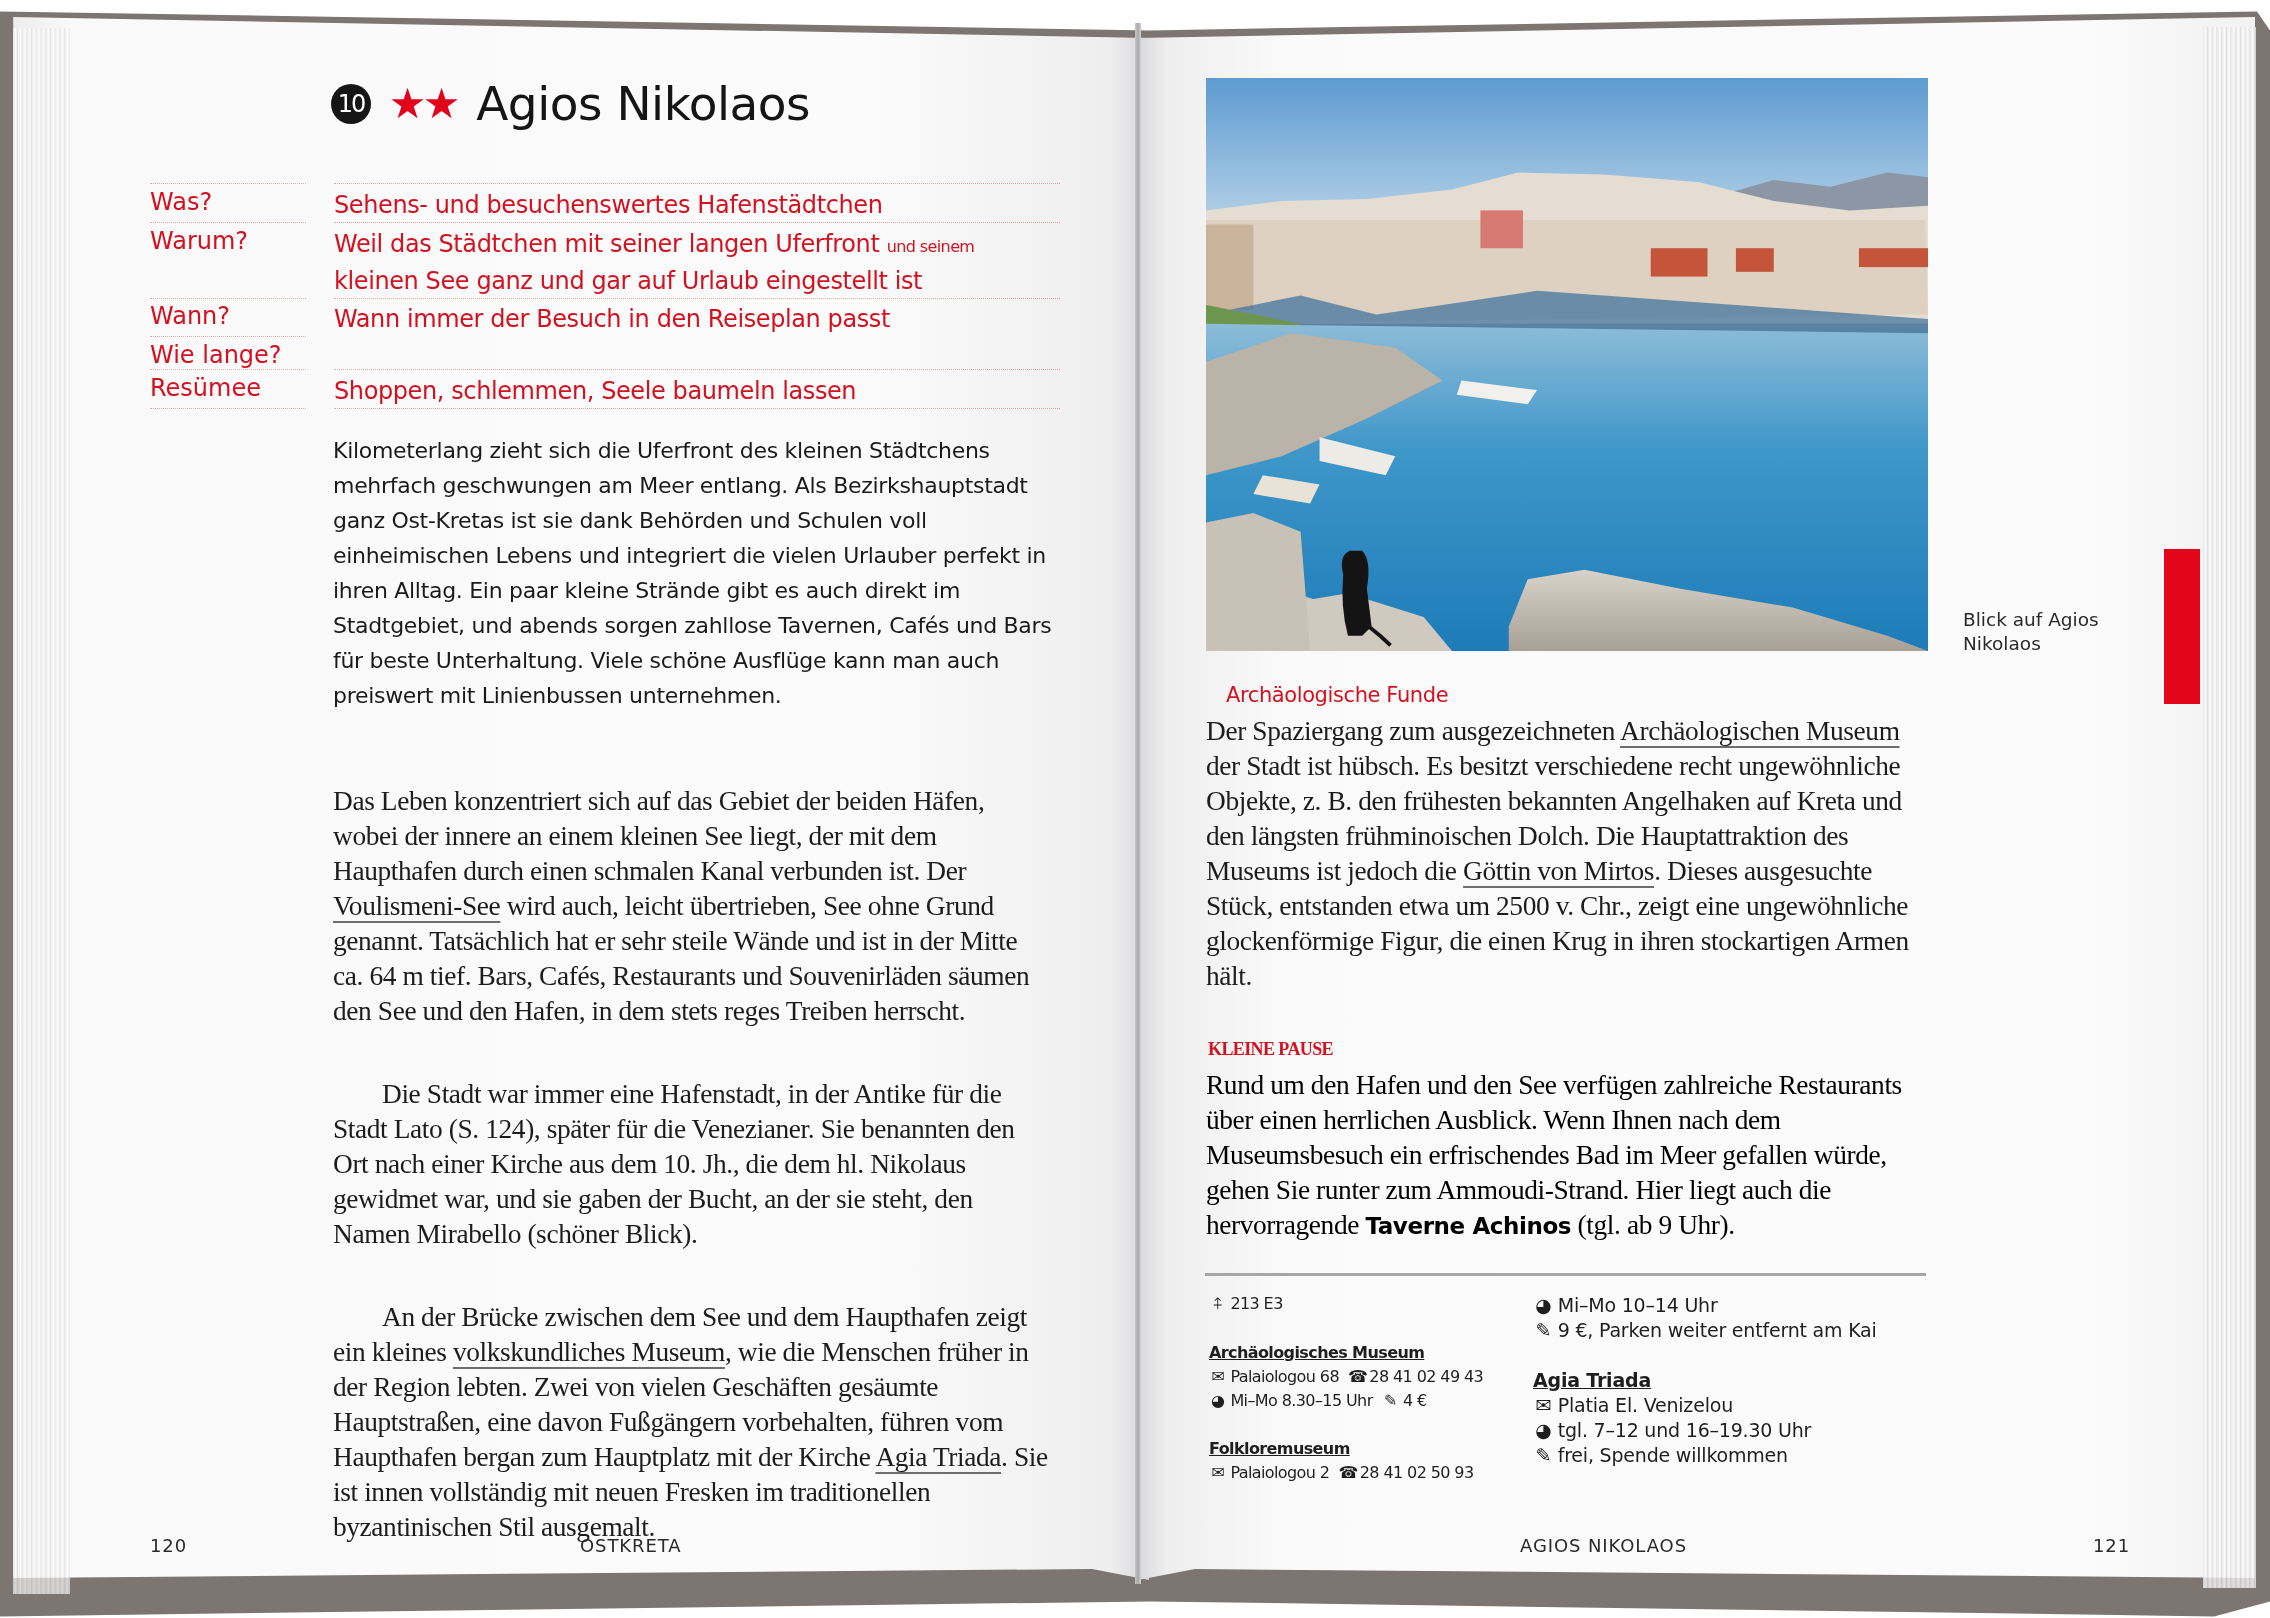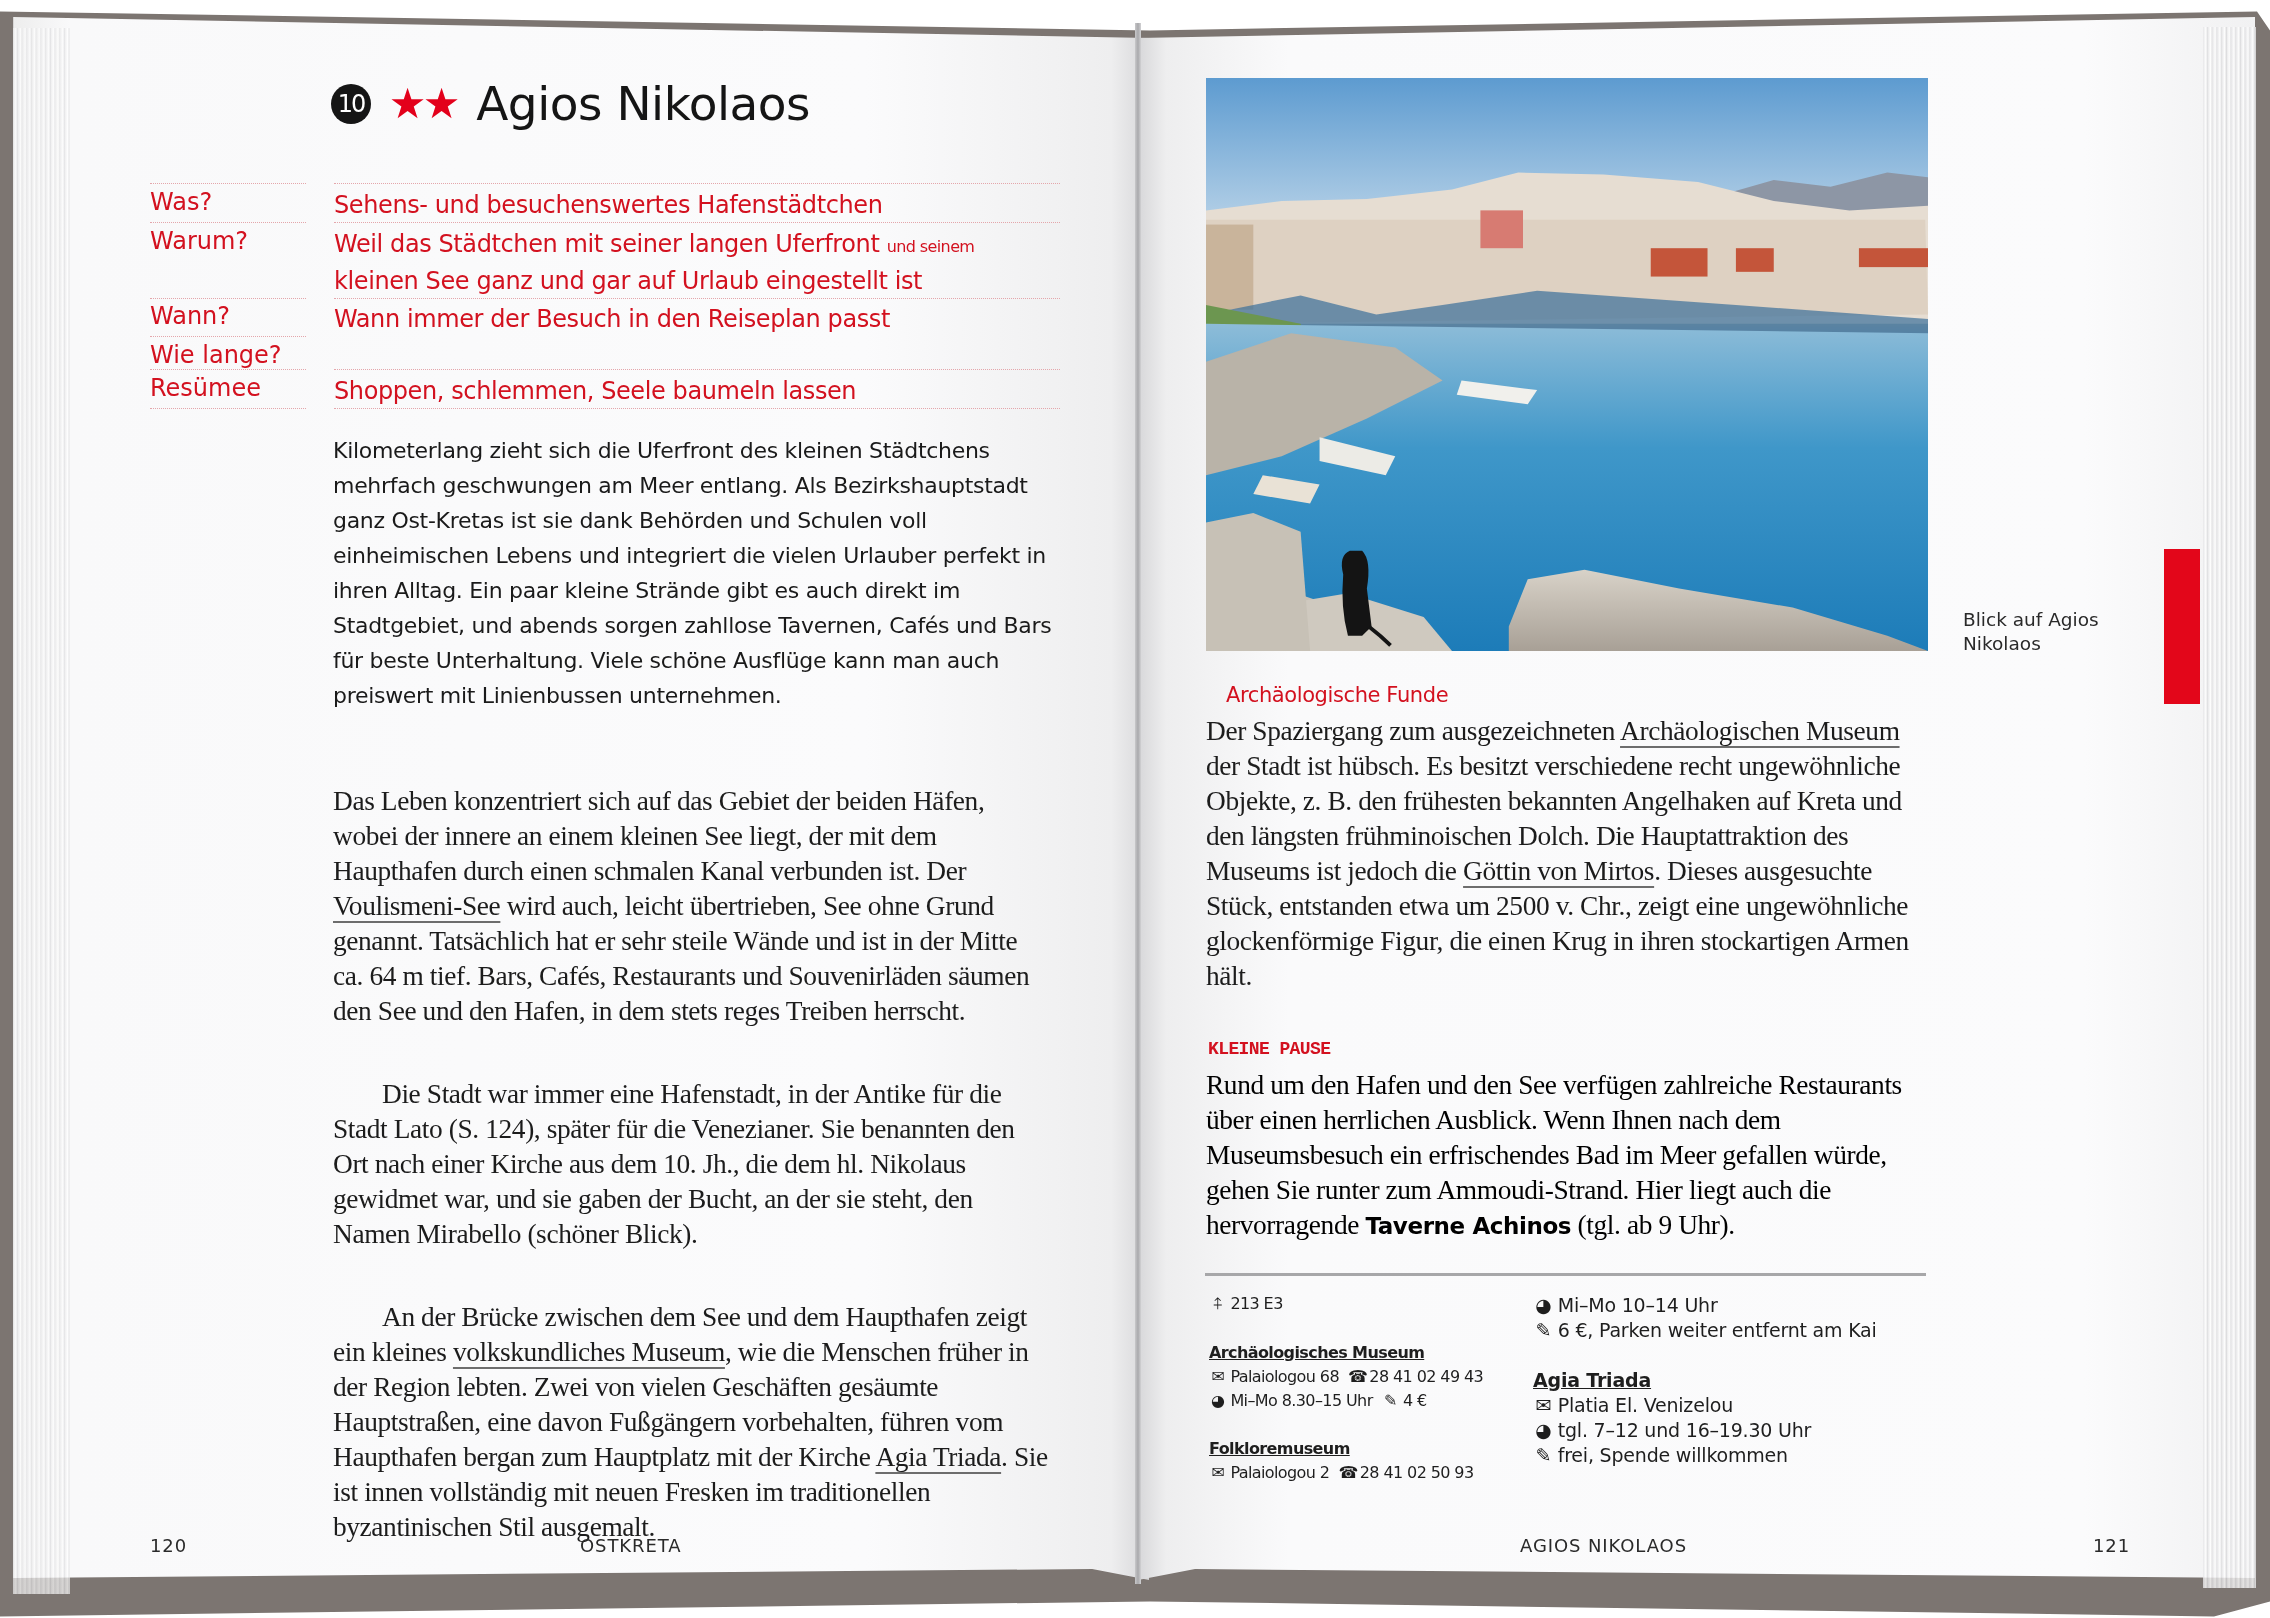--- a/index.html
+++ b/index.html
@@ -111,21 +111,21 @@
 
   .sec-heading {
     position: absolute; left: 1206px; top: 683px;
     font-family: "DejaVu Sans", sans-serif; font-size: 21px; color: #d3111f; letter-spacing: -0.4px; margin-left: 20px;
   }
   .right-body { position: absolute; left: 1206px; top: 714px; width: 729px; }
   .right-body p { margin: 0; }
 
   .pause-heading {
     position: absolute; left: 1208px; top: 1039px;
-    font-family: Liberation Mono, monospace; font-size: 18px; color: #d3111f; font-weight: bold; letter-spacing: -0.6px;
+    font-family: Liberation Serif, serif; font-size: 18px; color: #d3111f; font-weight: bold; letter-spacing: -0.6px;
   }
   .pause-body {
     position: absolute; left: 1206px; top: 1068px; width: 729px; color: #000000;
   }
   .pause-body b { font-family: "DejaVu Sans", sans-serif; font-size: 23px; letter-spacing: -0.4px; }
 
   .info-rule { position: absolute; left: 1205px; top: 1273px; width: 721px; height: 2.8px; background: #a7a7a9; }
   .info-col {
     position: absolute; font-family: "DejaVu Sans", sans-serif; color: #1e1e1e;
   }
@@ -253,21 +253,21 @@
   <div class="name">Archäologisches Museum</div>
   <div><span class="ico">✉</span><span>Palaiologou 68</span>&nbsp; <span class="ico">☎</span><span>28 41 02 49 43</span></div>
   <div><span class="ico">◕</span><span>Mi–Mo 8.30–15 Uhr</span>&nbsp; <span class="ico">✎</span><span>4 €</span></div>
   <div class="gap"></div>
   <div class="name">Folkloremuseum</div>
   <div><span class="ico">✉</span><span>Palaiologou 2</span>&nbsp; <span class="ico">☎</span><span>28 41 02 50 93</span></div>
 </div>
 
 <div class="info-col right">
   <div><span class="ico">◕</span><span>Mi–Mo 10–14 Uhr</span></div>
-  <div><span class="ico">✎</span><span>6 €, Parken weiter entfernt am Kai</span></div>
+  <div><span class="ico">✎</span><span>9 €, Parken weiter entfernt am Kai</span></div>
   <div class="gap"></div>
   <div class="name">Agia Triada</div>
   <div><span class="ico">✉</span><span>Platia El. Venizelou</span></div>
   <div><span class="ico">◕</span><span>tgl. 7–12 und 16–19.30 Uhr</span></div>
   <div><span class="ico">✎</span><span>frei, Spende willkommen</span></div>
 </div>
 
 <div class="footer" style="left:1520px">AGIOS NIKOLAOS</div>
 <div class="footer" style="left:2093px">121</div>
 

